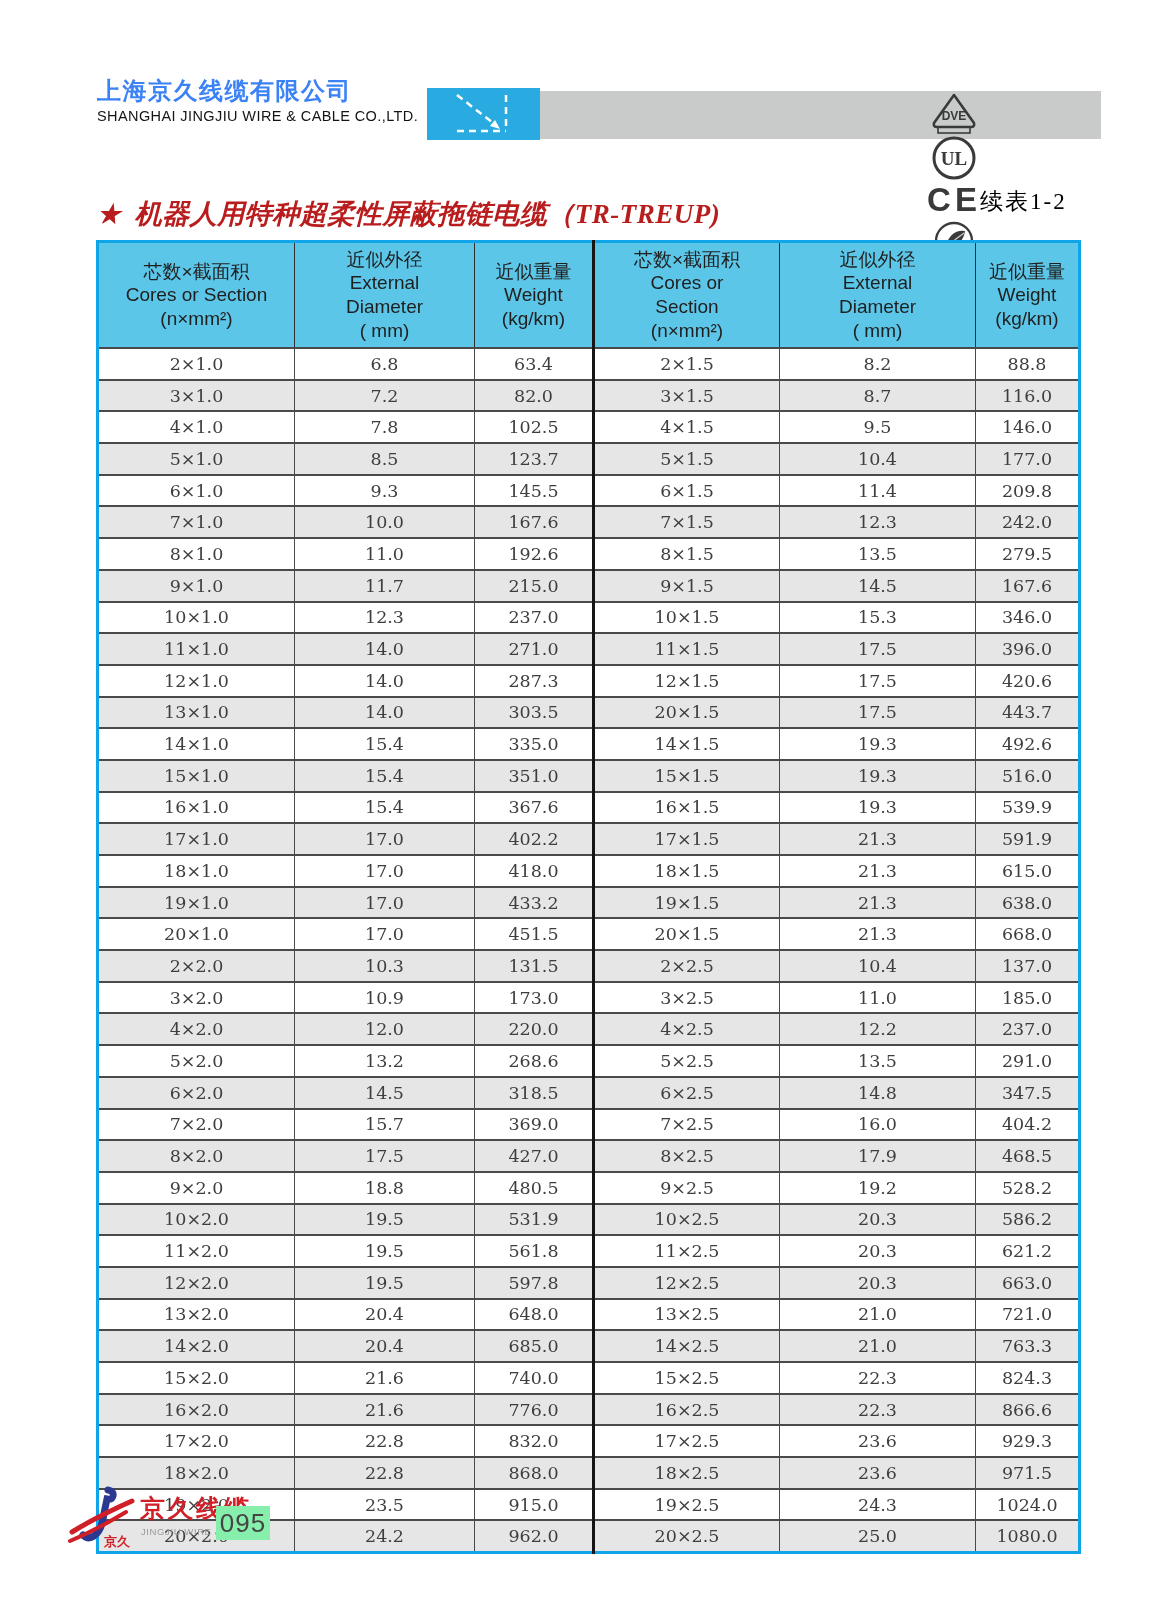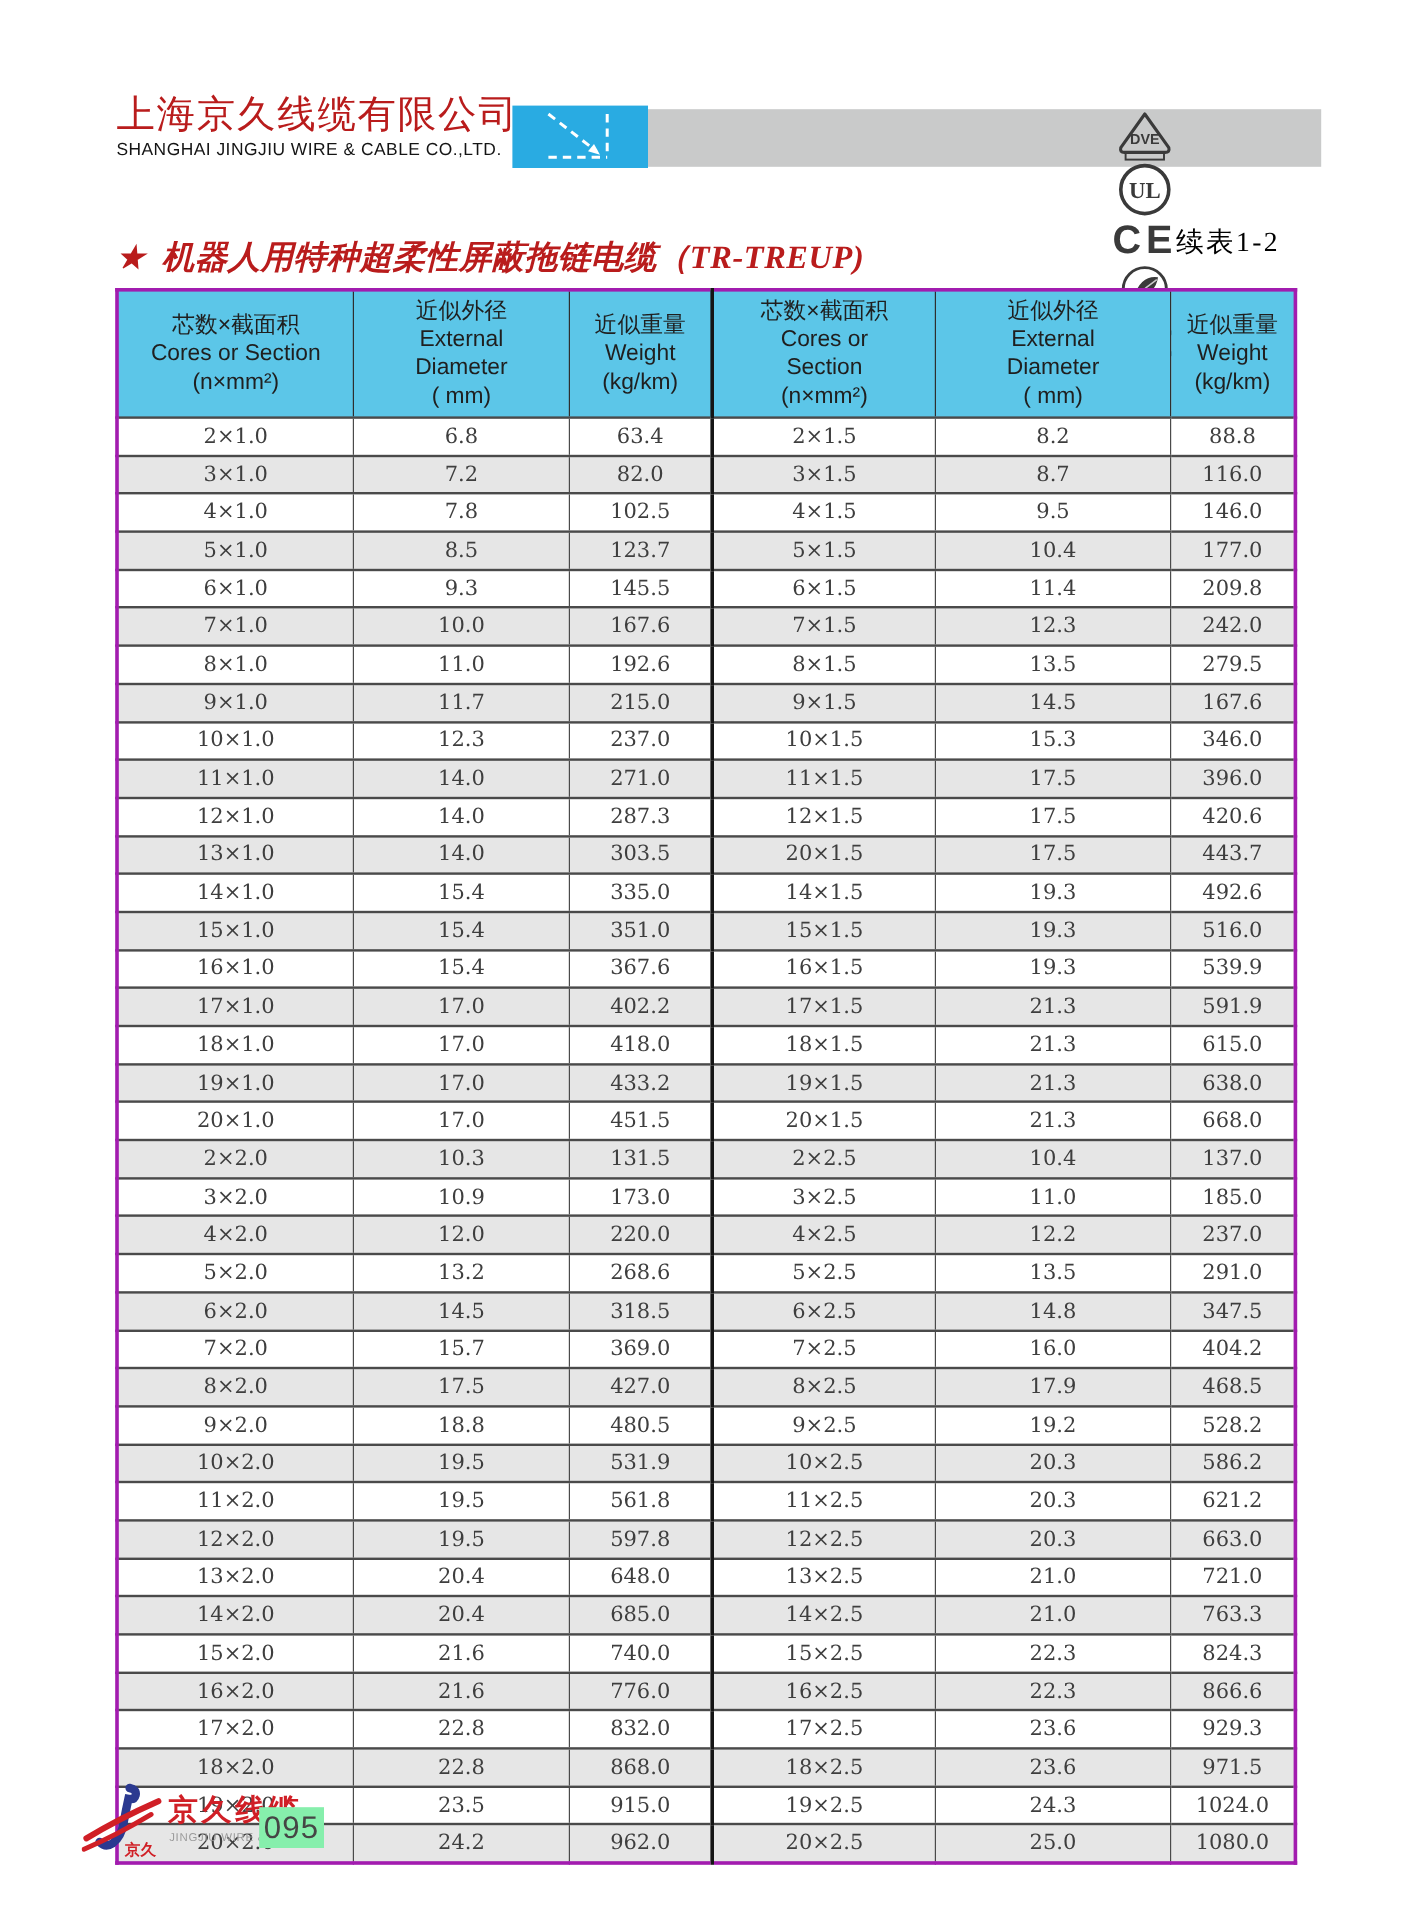--- a/index.html
+++ b/index.html
@@ -1,38 +1,38 @@
 <!DOCTYPE html>
 <html><head>
 <meta charset="utf-8">
 <style>
   html,body{margin:0;padding:0;background:#ffffff;}
   .page{position:relative;width:1174px;height:1604px;background:#fff;overflow:hidden;
         font-family:"Liberation Sans",sans-serif;}
 
   
   .company{position:absolute;left:97px;top:78px;}
-  .company-zh{font-size:32px;font-weight:normal;color:#b91c1c;letter-spacing:1.5px;line-height:1.1;}
+  .company-zh{font-size:24px;font-weight:bold;color:#3b82f6;letter-spacing:1.5px;line-height:1.1;}
   .company-en{font-size:14.5px;color:#141414;margin-top:4px;letter-spacing:0.4px;}
   .arrow-box{position:absolute;left:427px;top:88px;width:113px;height:52px;background:#29abe2;}
   .cert-bar{position:absolute;left:540px;top:91px;width:561px;height:48px;background:#c9caca;}
   .certs{position:absolute;left:812px;top:91px;width:284px;height:48px;
          display:flex;align-items:center;justify-content:space-between;flex-direction:column;}
   .cert{display:flex;align-items:center;justify-content:center;}
 
   
   .title{position:absolute;left:97px;top:196px;font-family:"Liberation Serif",serif;
          font-weight:bold;font-size:27px;color:#b91c1c;letter-spacing:0.5px;font-style:italic;}
   .title .star{margin-right:14px;font-size:26px;}
   .cont-label{position:absolute;left:980px;top:186px;font-family:"Liberation Serif",serif;
               font-size:23px;color:#000;letter-spacing:2px;}
 
   
   .spec-table{position:absolute;left:96px;top:240px;width:982px;border-collapse:collapse;
-              table-layout:fixed;border:3px solid #a21caf;}
+              table-layout:fixed;border:3px solid #0ea5e9;}
   .spec-table th{background:#5cc6e8;border:1px solid #2e2e2e;height:100px;
                  font-size:19px;font-weight:normal;color:#1f1f1f;line-height:1.24;
                  padding:2px 0;vertical-align:middle;}
   .spec-table th div{white-space:nowrap;}
   .spec-table td{border:1px solid #4a4a4a;border-top-width:2px;border-bottom-width:2px;
                  height:27.7px;text-align:center;vertical-align:middle;
                  font-family:"DejaVu Serif",serif;font-size:17.5px;color:#3e3e3e;}
   .spec-table td:nth-child(3),.spec-table th:nth-child(3){border-right:3px solid #151515;}
   .spec-table tbody tr:nth-child(even) td{background:#e6e6e6;}
 

